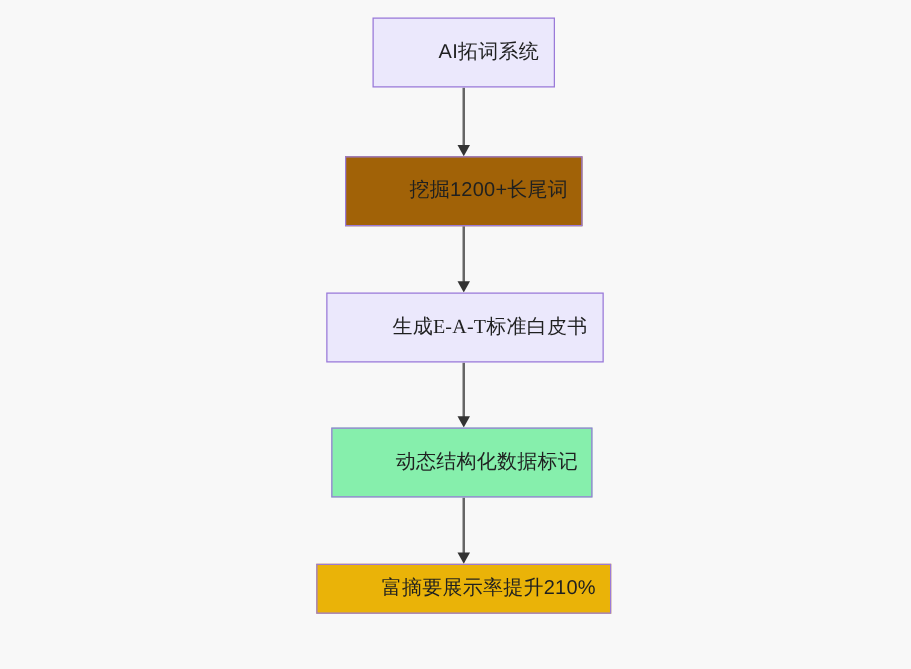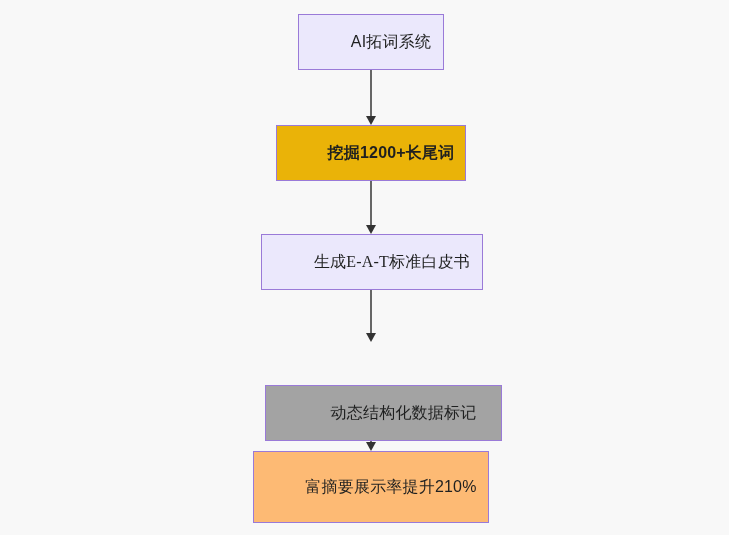--- a/index.html
+++ b/index.html
@@ -70,29 +70,29 @@
       <line x1="371" y1="290" x2="371" y2="335" class="edge-line" stroke="#666666"></line>
       <polygon points="366,333 376,333 371,342" class="edge-head"></polygon>
       <line x1="371" y1="398" x2="371" y2="444" class="edge-line" stroke="#666666"></line>
       <polygon points="366,442 376,442 371,451" class="edge-head"></polygon>
     </svg>
 
   <div class="node" style="left: 298px; top: 14px; width: 146px; height: 56px; background: rgb(235, 232, 252); border-color: rgb(154, 122, 216); color: rgb(31, 32, 32);">
     <span class="node-label">AI拓词系统</span>
   </div>
 
-  <div class="node" style="left: 276px; top: 125px; width: 190px; height: 56px; background: #eab308; border-color: rgb(154, 122, 216); color: rgb(31, 32, 32); font-weight: bold;">
+  <div class="node" style="left: 276px; top: 125px; width: 190px; height: 56px; background: #a16207; border-color: rgb(154, 122, 216); color: rgb(31, 32, 32);">
     <span class="node-label">挖掘1200+长尾词</span>
   </div>
 
   <div class="node" style="left: 261px; top: 234px; width: 222px; height: 56px; background: rgb(235, 232, 252); border-color: rgb(154, 122, 216); color: rgb(31, 32, 32); font-family: Liberation Serif, serif;">
     <span class="node-label">生成E-A-T标准白皮书</span>
   </div>
 
-  <div class="node" style="left: 265px; top: 342px; width: 237px; height: 56px; background: #a3a3a3; border-color: rgb(154, 122, 216); color: rgb(31, 32, 32); margin-top: 43px;">
+  <div class="node" style="left: 265px; top: 342px; width: 209px; height: 56px; background: #86efac; border-color: rgb(154, 122, 216); color: rgb(31, 32, 32);">
     <span class="node-label">动态结构化数据标记</span>
   </div>
 
-  <div class="node" style="left: 253px; top: 451px; width: 236px; height: 72px; background: #fdba74; border-color: rgb(154, 122, 216); color: rgb(31, 32, 32);">
+  <div class="node" style="left: 253px; top: 451px; width: 236px; height: 40px; background: #eab308; border-color: rgb(154, 122, 216); color: rgb(31, 32, 32);">
     <span class="node-label">富摘要展示率提升210%</span>
   </div>
 
 </div>
 
 </body></html>

